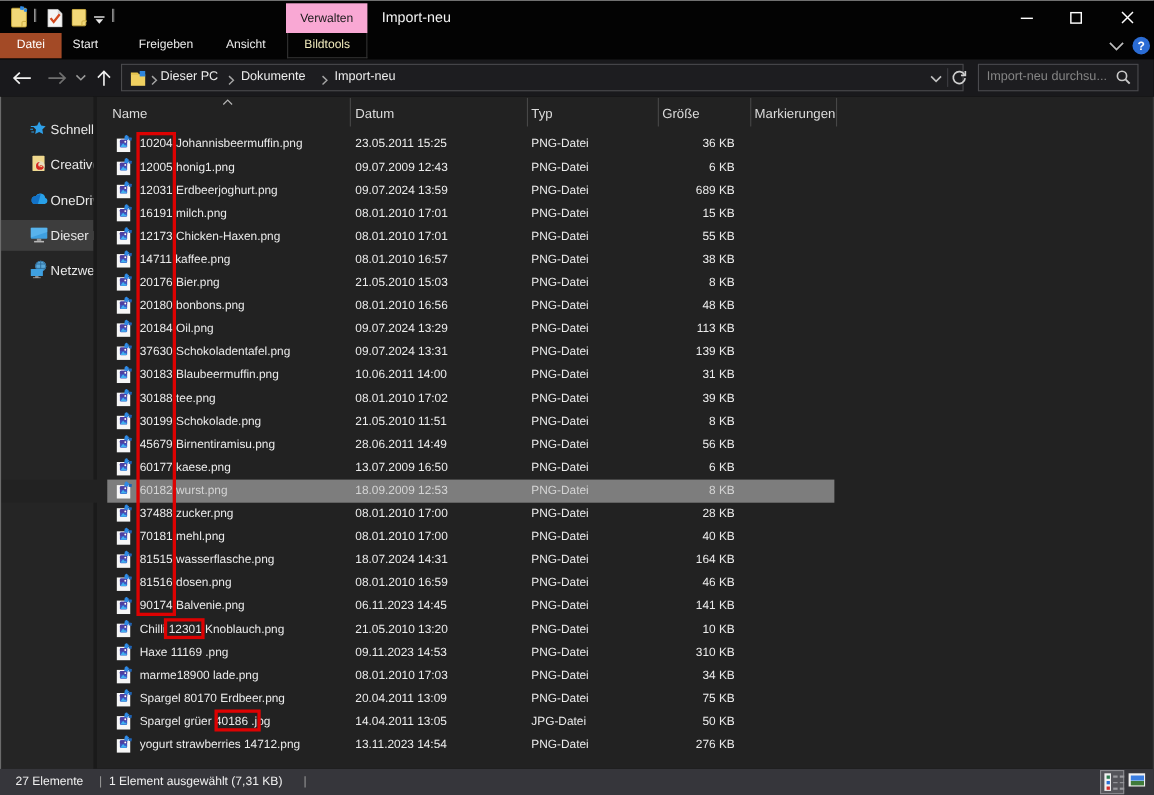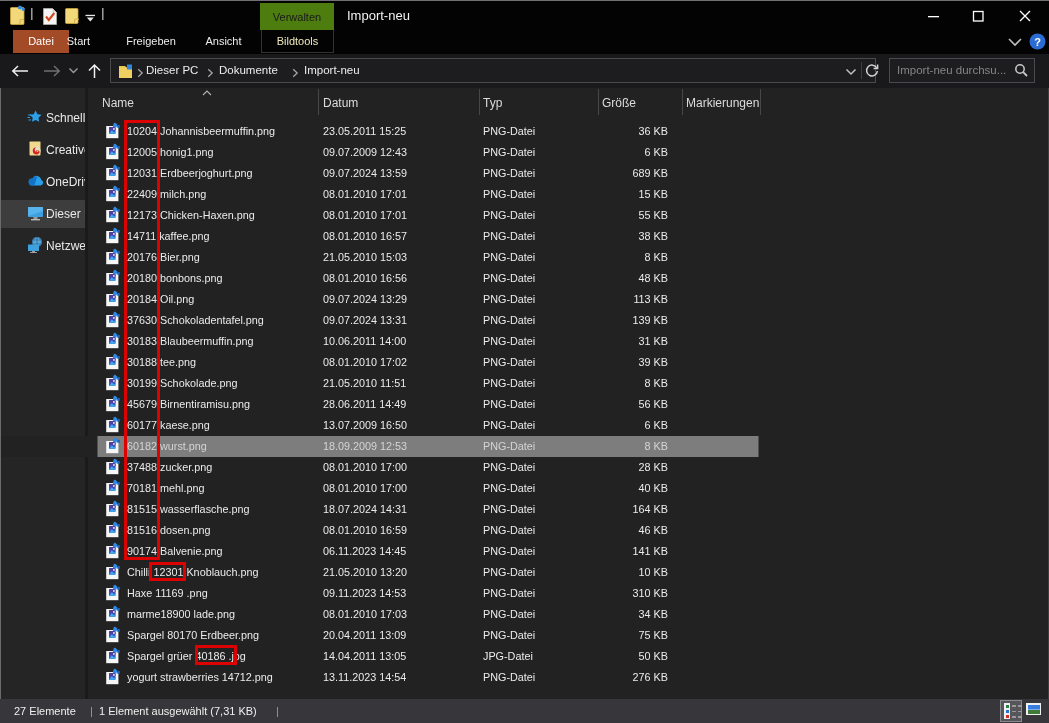--- a/index.html
+++ b/index.html
@@ -7,30 +7,30 @@
 #win { position:relative; width:1049px; height:723px; background:#030303; }
 .abs { position:absolute; }
 
 
 #topline { left:0; top:0; width:1049px; height:1px; background:#707070; }
 
 
 #qat { left:0; top:1px; width:1049px; height:29px; background:#030303; }
 .qsep { position:absolute; top:7px; width:2px; height:12px; background:#555; border-left:1px solid #9a9a9a; }
 #verwalten { position:absolute; left:260px; top:2px; width:74px; height:28px;
-  background:#4d7c0f; color:#1a1a1a; font-size:11px; text-align:center; line-height:28px; }
+  background:#f9a8d4; color:#1a1a1a; font-size:11px; text-align:center; line-height:28px; }
 #wtitle { position:absolute; left:347px; top:0; height:30px; line-height:30px;
   color:#f2f2f2; font-size:13px; }
 
 
 .wbtn { position:absolute; top:0; height:30px; }
 
 
 #tabs { left:0; top:30px; width:1049px; height:24px; background:#030303; }
-#datei { position:absolute; left:13px; top:0px; width:56px; height:23px; background:#a34a26;
+#datei { position:absolute; left:0; top:0px; width:56px; height:23px; background:#a34a26;
   color:#fff; font-size:11px; text-align:center; line-height:23px; }
 .tab { position:absolute; top:0; height:23px; line-height:23px; color:#ededed; font-size:11px; }
 #bildtools { position:absolute; left:261px; top:0; width:73px; height:23px; line-height:23px;
   color:#efe9bb; font-size:11px; text-align:center;
   border-left:1px solid #333; border-right:1px solid #333; border-bottom:1px solid #333; }
 
 
 #nav { left:0; top:54px; width:1049px; height:34px; background:#19191c; }
 #abox { position:absolute; left:110px; top:4px; width:766px; height:25px;
   background:#1d1d20; border:1px solid #4a4a4d; }
@@ -107,21 +107,21 @@
   <svg class="wbtn" style="left:962px" width="36" height="30">
         <rect x="11.5" y="10.5" width="9.5" height="9.5" fill="none" stroke="#fff" stroke-width="1.3"></rect>
       </svg>
   <svg class="wbtn" style="left:1007px" width="36" height="30">
         <path d="M13 10 l10 10 M23 10 l-10 10" stroke="#fff" stroke-width="1.3"></path>
       </svg>
 </div>
 
 <div class="abs" id="tabs">
   <div id="datei">Datei</div>
-  <div class="tab" style="left:56px;width:34px;text-align:right">Start</div>
+  <div class="tab" style="left:66px;width:34px;text-align:left">Start</div>
   <div class="tab" style="left:118px;width:66px;text-align:center">Freigeben</div>
   <div class="tab" style="left:198px;width:51px;text-align:center">Ansicht</div>
   <div id="bildtools">Bildtools</div>
   <svg class="abs" style="left:1007px;top:6px" width="16" height="12">
         <path d="M2 3 l6 6 l6 -6" stroke="#bdbdbd" stroke-width="1.6" fill="none"></path>
       </svg>
   <circle-help></circle-help>
   <svg class="abs" style="left:1029px;top:3px" width="17" height="17">
     <circle cx="8.5" cy="8.5" r="8" fill="#2b6cd4"></circle>
     <text x="8.5" y="12.5" text-anchor="middle" font-size="11" font-weight="bold" fill="#fff" font-family="Liberation Sans">?</text>
@@ -288,21 +288,21 @@
           <svg class="fic" width="16" height="18" viewBox="0 0 16 18">
 <rect x="1.2" y="4" width="12.2" height="12.2" fill="#f6f6f6"></rect>
 <rect x="4" y="5" width="6.6" height="7" rx="1.1" fill="#3f55c0"></rect>
 <rect x="4" y="5" width="6.6" height="3.2" rx="1.1" fill="#4c3fa0"></rect>
 <circle cx="8.9" cy="6.9" r="0.85" fill="#fff"></circle>
 <path d="M4.4 11.7 L6.9 8.3 L8.7 10.5 L9.5 9.7 L10.4 11.7 Z" fill="#41b0f0"></path>
 <circle cx="10" cy="1.8" r="1.1" fill="#2e8ae6"></circle>
 <path d="M8.5 1.4 l3.7 0.7 -0.6 3.5 -3.7 -0.7 z" fill="#2e8ae6"></path>
 <path d="M12.5 2.8 l2.5 0.5 -0.5 2.7 -2.5 -0.5 z" fill="#1f63b4"></path>
 </svg>
-          <span class="fn">22409 milch.png</span>
+          <span class="fn">16191 milch.png</span>
           <span class="fd">08.01.2010 17:01</span>
           <span class="ft">PNG-Datei</span>
           <span class="fs">15 KB</span>
         </div>
 <div class="row">
           <svg class="fic" width="16" height="18" viewBox="0 0 16 18">
 <rect x="1.2" y="4" width="12.2" height="12.2" fill="#f6f6f6"></rect>
 <rect x="4" y="5" width="6.6" height="7" rx="1.1" fill="#3f55c0"></rect>
 <rect x="4" y="5" width="6.6" height="3.2" rx="1.1" fill="#4c3fa0"></rect>
 <circle cx="8.9" cy="6.9" r="0.85" fill="#fff"></circle>

